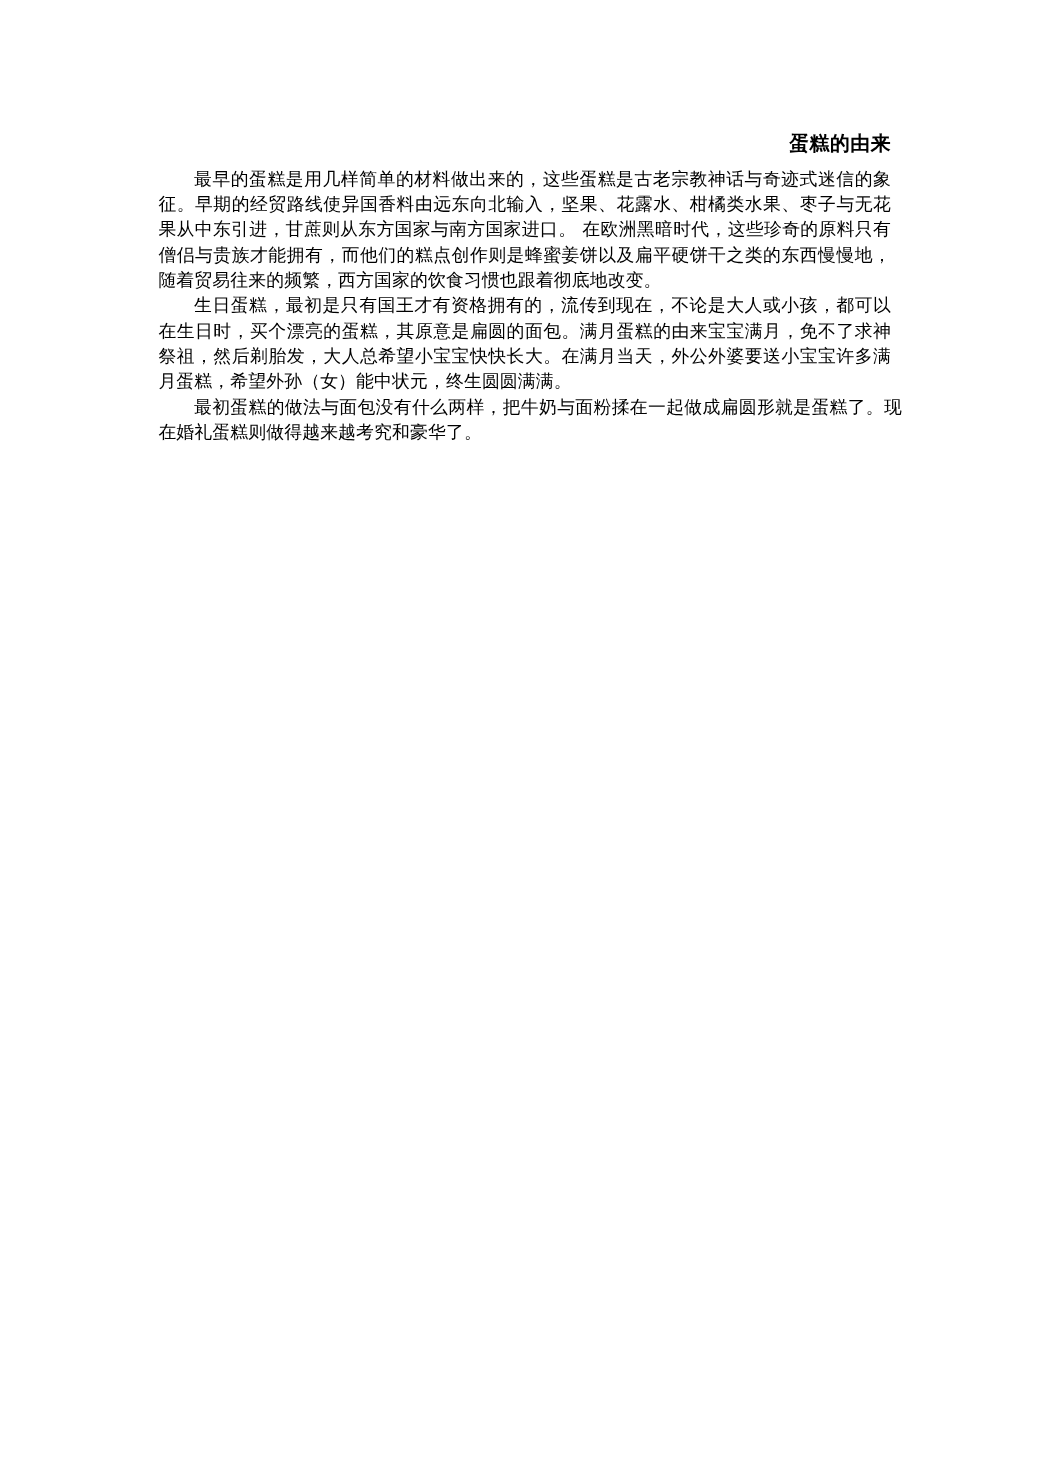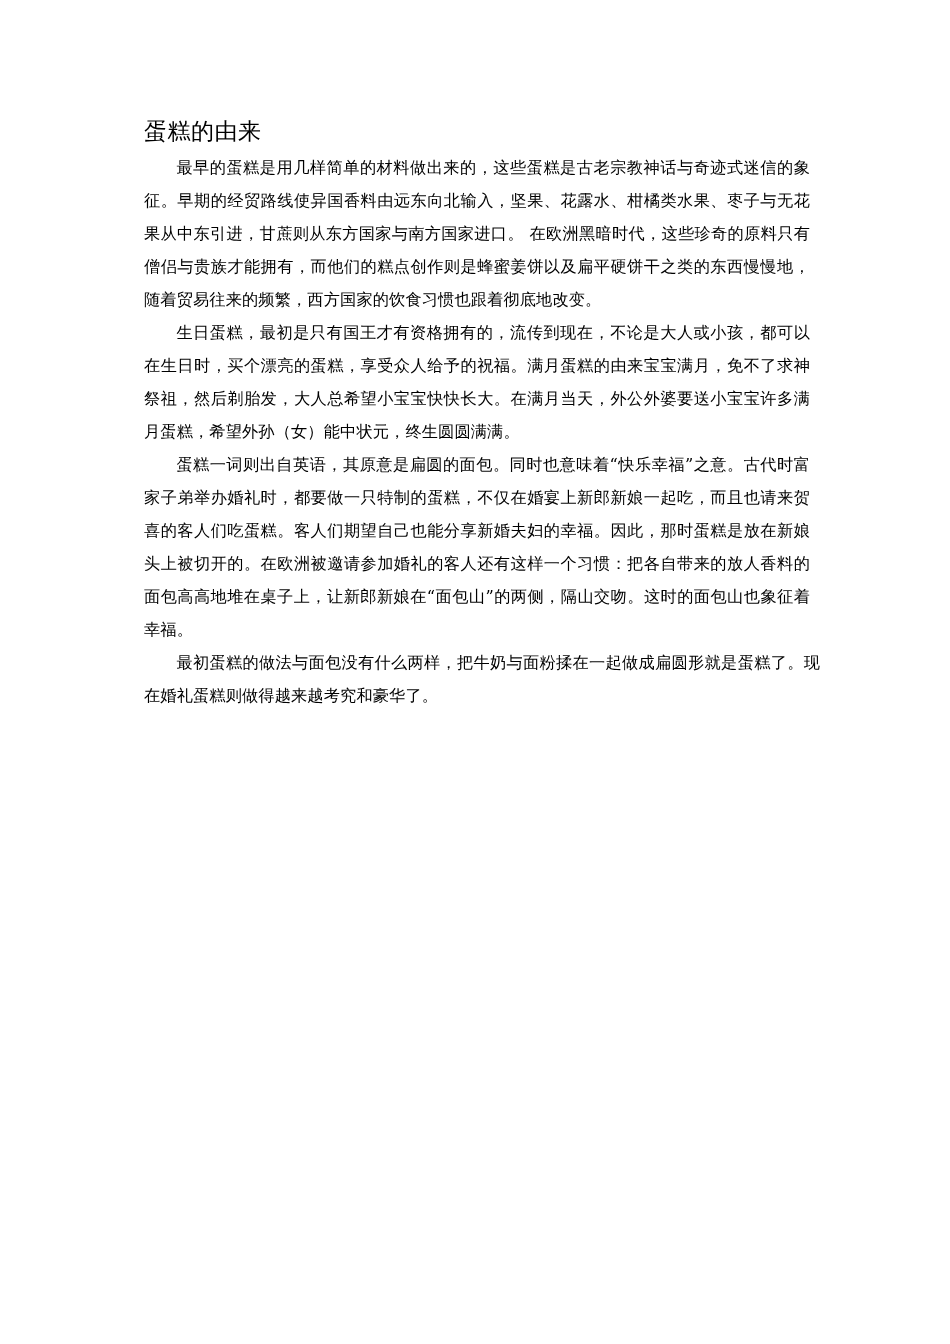--- a/index.html
+++ b/index.html
@@ -15,43 +15,42 @@
       color: #000000;
     }
     .page {
       position: absolute;
       left: 144px;
       top: 114px;
       width: 666px;
     }
     .title {
       font-family: "DejaVu Sans", "Liberation Sans", sans-serif;
-      font-weight: normal;
-      font-size: 23px;
+      font-weight: bold;
+      font-size: 18px;
       line-height: 34px;
-      text-align: left;
+      text-align: right;
       margin: 0 0 3px 0;
       letter-spacing: 0.5px;
     }
     .para {
       font-family: "DejaVu Serif", "Liberation Serif", serif;
       font-size: 16.2px;
-      line-height: 33px;
+      line-height: 23px;
       margin: 0;
       text-indent: 2em;
       text-align: justify;
       word-break: break-all;
       letter-spacing: 0.15px;
     }
     .para.last-wide {
       margin-right: -10px;
     }
   </style>
 </head>
 <body>
 
 <div class="page">
   <h1 class="title">蛋糕的由来</h1>
   <p class="para">最早的蛋糕是用几样简单的材料做出来的，这些蛋糕是古老宗教神话与奇迹式迷信的象征。早期的经贸路线使异国香料由远东向北输入，坚果、花露水、柑橘类水果、枣子与无花果从中东引进，甘蔗则从东方国家与南方国家进口。 在欧洲黑暗时代，这些珍奇的原料只有僧侣与贵族才能拥有，而他们的糕点创作则是蜂蜜姜饼以及扁平硬饼干之类的东西慢慢地，随着贸易往来的频繁，西方国家的饮食习惯也跟着彻底地改变。</p>
-  <p class="para">生日蛋糕，最初是只有国王才有资格拥有的，流传到现在，不论是大人或小孩，都可以在生日时，买个漂亮的蛋糕，享受众人给予的祝福。满月蛋糕的由来宝宝满月，免不了求神祭祖，然后剃胎发，大人总希望小宝宝快快长大。在满月当天，外公外婆要送小宝宝许多满月蛋糕，希望外孙（女）能中状元，终生圆圆满满。</p>
-  <p class="para">蛋糕一词则出自英语，其原意是扁圆的面包。同时也意味着“快乐幸福”之意。古代时富家子弟举办婚礼时，都要做一只特制的蛋糕，不仅在婚宴上新郎新娘一起吃，而且也请来贺喜的客人们吃蛋糕。客人们期望自己也能分享新婚夫妇的幸福。因此，那时蛋糕是放在新娘头上被切开的。在欧洲被邀请参加婚礼的客人还有这样一个习惯：把各自带来的放人香料的面包高高地堆在桌子上，让新郎新娘在“面包山”的两侧，隔山交吻。这时的面包山也象征着幸福。</p>
+  <p class="para">生日蛋糕，最初是只有国王才有资格拥有的，流传到现在，不论是大人或小孩，都可以在生日时，买个漂亮的蛋糕，其原意是扁圆的面包。满月蛋糕的由来宝宝满月，免不了求神祭祖，然后剃胎发，大人总希望小宝宝快快长大。在满月当天，外公外婆要送小宝宝许多满月蛋糕，希望外孙（女）能中状元，终生圆圆满满。</p>
   <p class="para last-wide">最初蛋糕的做法与面包没有什么两样，把牛奶与面粉揉在一起做成扁圆形就是蛋糕了。现在婚礼蛋糕则做得越来越考究和豪华了。</p>
 </div>
 
 </body></html>

